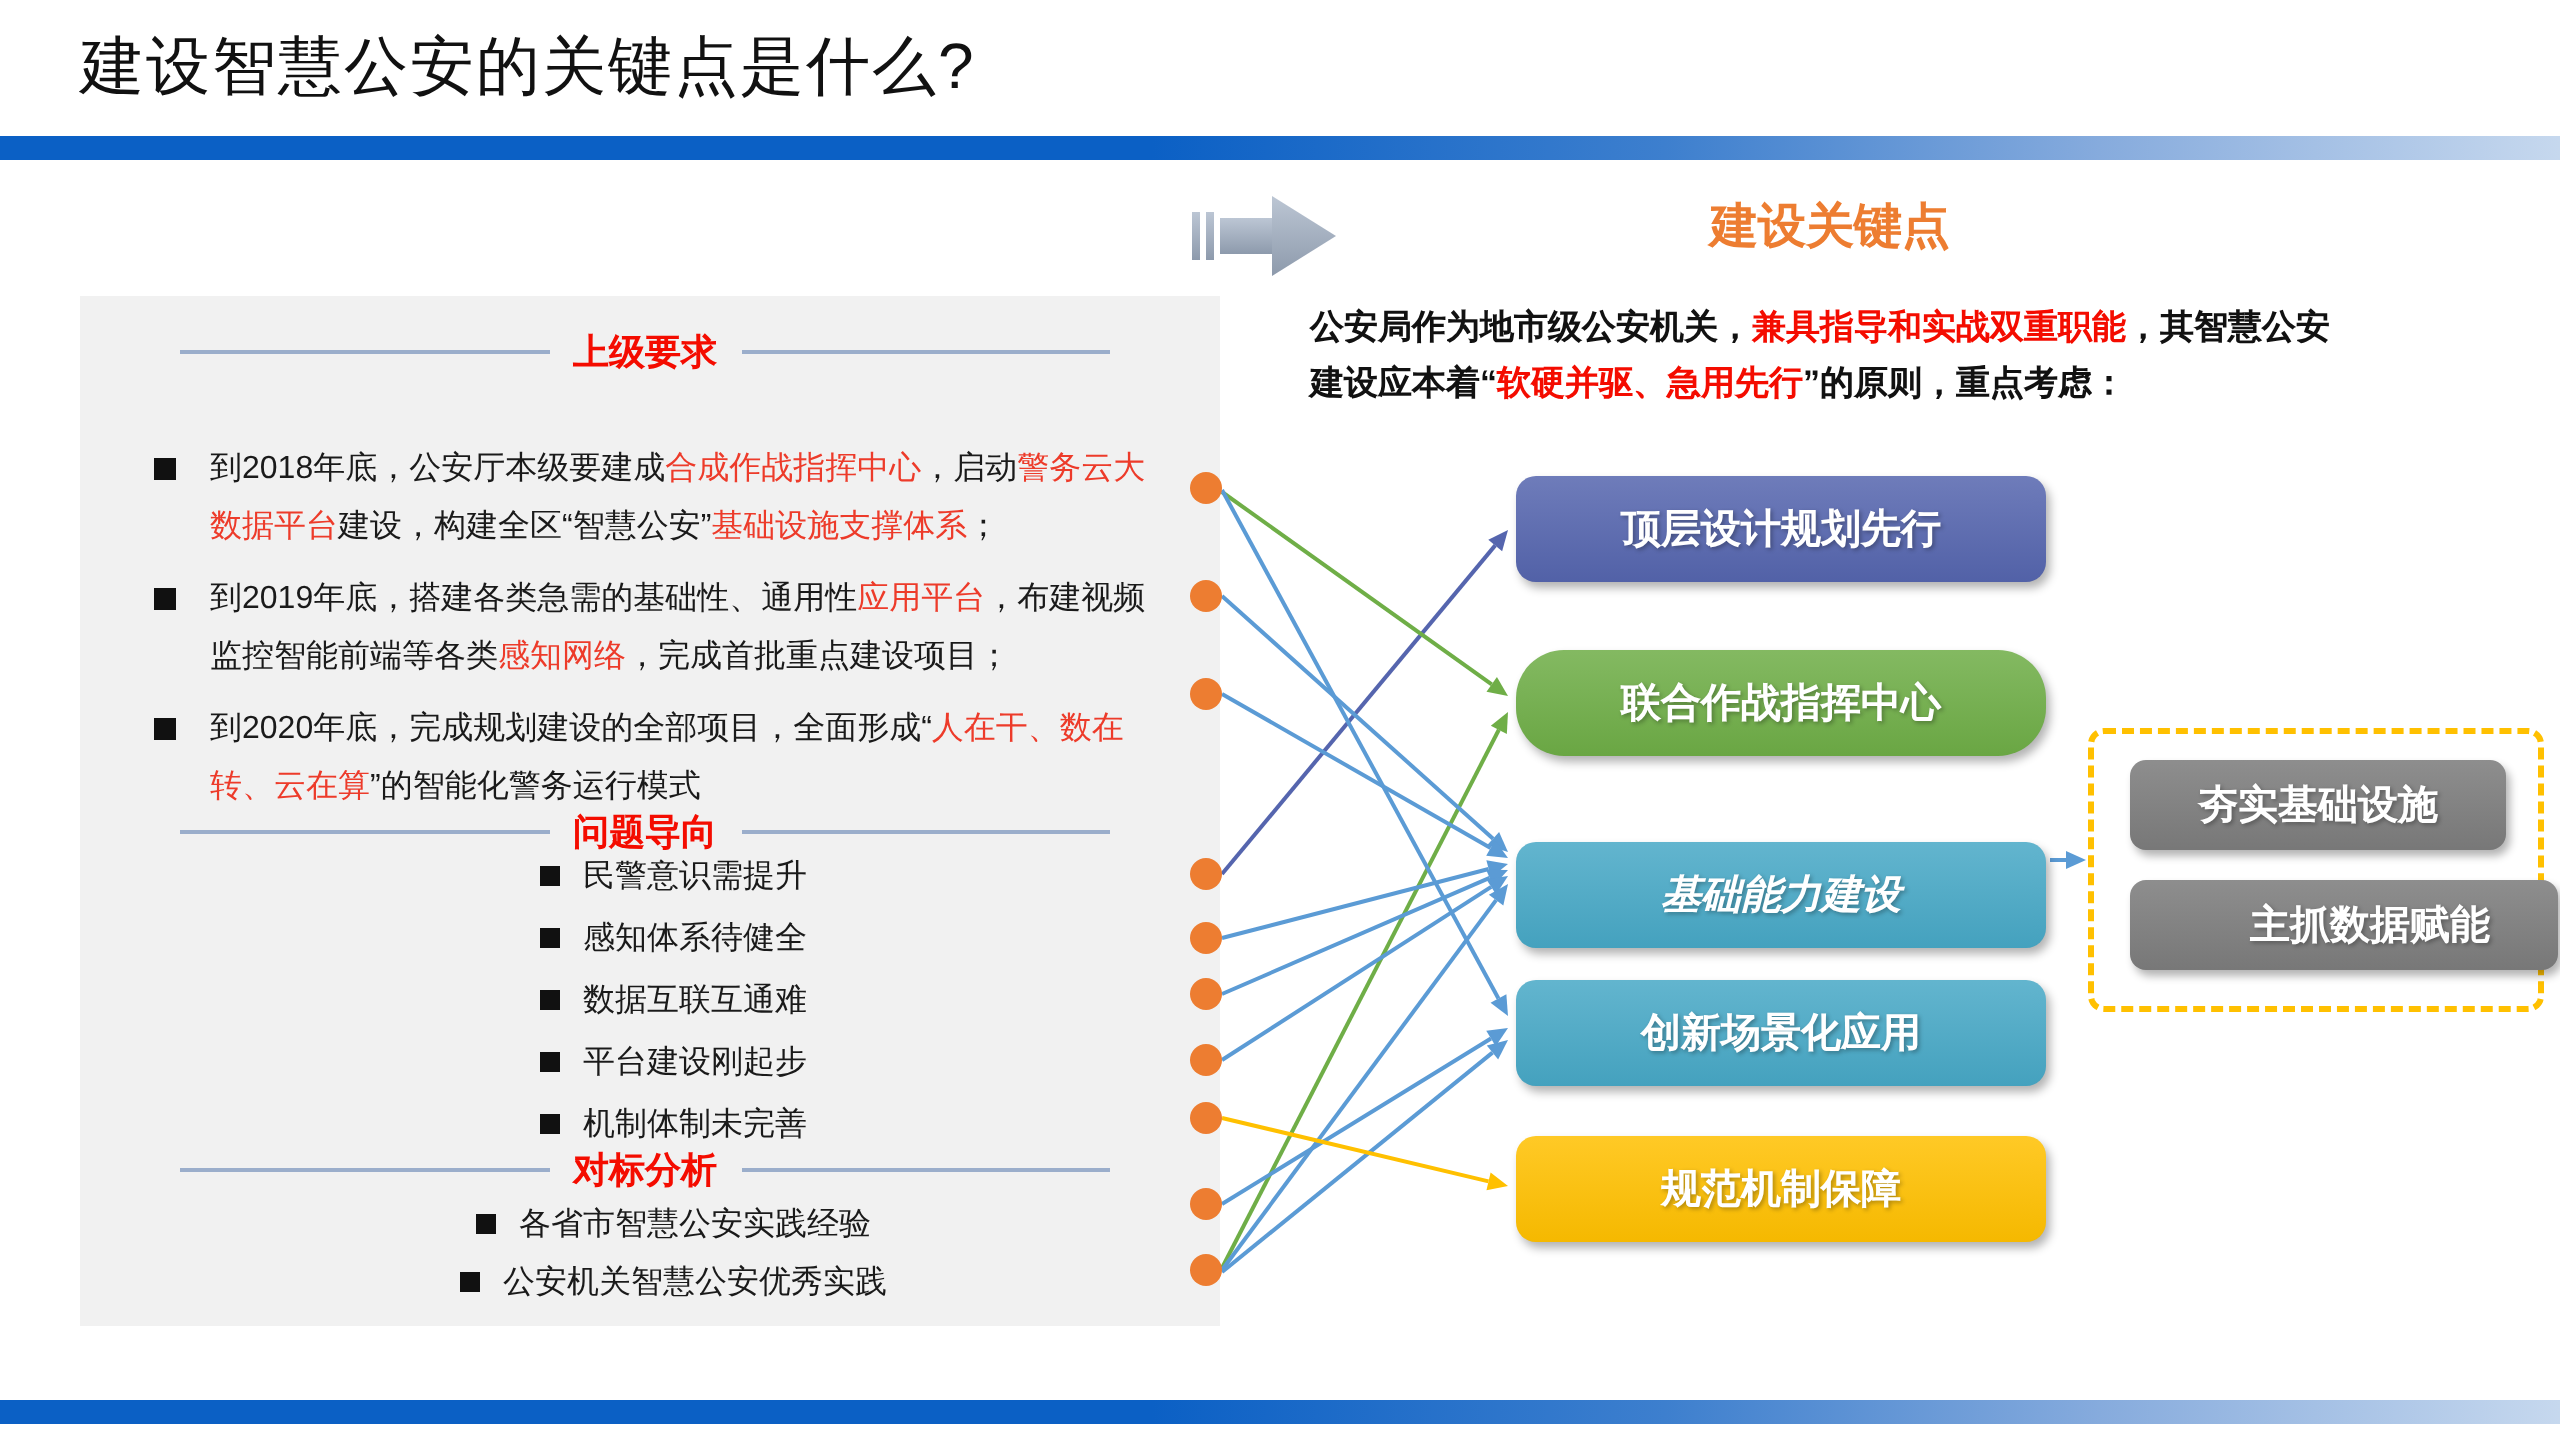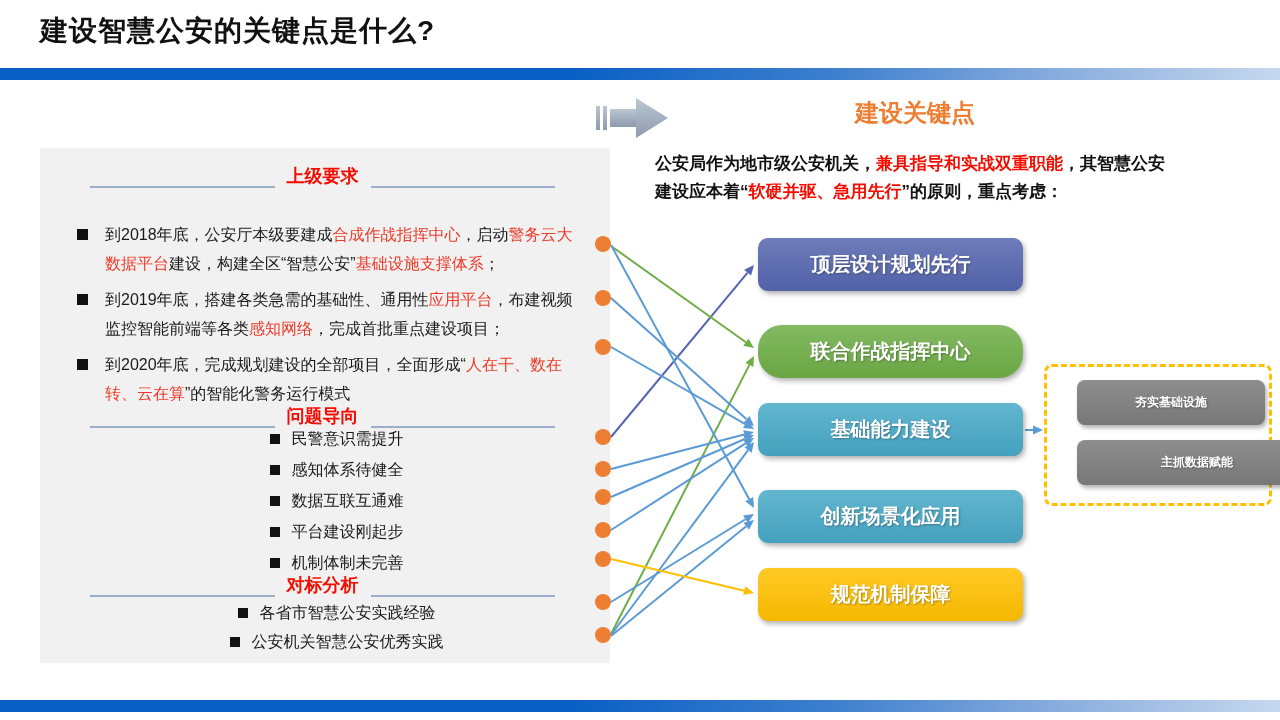--- a/index.html
+++ b/index.html
@@ -1,33 +1,33 @@
 <!DOCTYPE html>
 <html><head>
 <meta charset="utf-8">
 <style>
   html,body{margin:0;padding:0;background:#fff;}
   .stage{position:relative;width:1280px;height:720px;background:#ffffff;overflow:hidden;
          font-family:"Liberation Sans","DejaVu Sans",sans-serif;}
 
-  .page-title{position:absolute;left:40px;top:12px;font-size:28px;font-weight:bold;color:#111;letter-spacing:1px;}
+  .page-title{position:absolute;left:40px;top:12px;font-size:32px;font-weight:normal;color:#111;letter-spacing:1px;}
   .top-bar,.bottom-bar{position:absolute;left:0;width:1280px;height:12px;
          background:linear-gradient(90deg,#0b60c5 0%,#0b60c5 45%,#3d7fce 65%,#86abdd 82%,#c6d8ee 100%);}
   .top-bar{top:68px;}
   .bottom-bar{top:700px;}
 
   .col-header{position:absolute;top:97px;font-size:24px;font-weight:bold;color:#ED7D31;text-align:center;}
   .hdr-left{left:40px;width:570px;}
   .hdr-right{left:655px;width:520px;}
 
   .flow-arrow{position:absolute;left:596px;top:96px;}
 
   .panel{position:absolute;left:40px;top:148px;width:570px;height:515px;background:#F1F1F1;}
 
-  .sec-header{position:absolute;left:50px;width:465px;display:flex;align-items:flex-end;gap:12px;}
+  .sec-header{position:absolute;left:50px;width:465px;display:flex;align-items:center;gap:12px;}
   .sec-header .rule{flex:1;height:2px;background:#9BAECB;}
   .sec-header .sec-title{font-size:18px;font-weight:bold;color:#f40c00;white-space:nowrap;}
 
   .req-list{position:absolute;left:35px;top:72px;width:505px;}
   .bullet-item{position:relative;padding-left:30px;margin-bottom:7px;font-size:16px;line-height:29px;color:#1a1a1a;}
   .bullet-item .sq{position:absolute;left:2px;top:9px;width:11px;height:11px;background:#111;}
   .red-i{color:#ed3b2a;}
   .red{color:#f40c00;}
 
   .center-list{position:absolute;left:0;width:593px;text-align:center;}
@@ -41,28 +41,28 @@
   .sh-problem{top:256px;}
   .sh-bench{top:425px;}
 
   .intro{position:absolute;left:655px;top:150px;width:525px;font-size:17px;font-weight:bold;
          line-height:28px;color:#111;}
 
   .kbox{position:absolute;left:758px;width:265px;height:53px;border-radius:10px;
         display:flex;align-items:center;justify-content:center;color:#fff;font-weight:bold;font-size:20px;
         box-shadow:2px 3px 5px rgba(0,0,0,0.3);text-shadow:1px 1px 2px rgba(0,0,0,0.3);
         background-image:linear-gradient(180deg,rgba(255,255,255,0.15),rgba(0,0,0,0.04));}
-  .kbox1{top:238px;} .kbox2{top:325px;border-radius:24px;} .kbox3{top:403px;} .kbox4{top:490px;} .kbox5{top:568px;}
+  .kbox1{top:238px;} .kbox2{top:325px;border-radius:24px;} .kbox3{top:421px;font-style:italic;} .kbox4{top:490px;} .kbox5{top:568px;}
 
   .dashed-box{position:absolute;left:1044px;top:364px;width:228px;height:142px;
         border:3px dashed #FFC000;border-radius:8px;box-sizing:border-box;}
   .subbox{position:absolute;left:18px;width:188px;height:45px;border-radius:8px;
-        display:flex;align-items:center;justify-content:center;color:#fff;font-weight:bold;font-size:12px;
+        display:flex;align-items:center;justify-content:center;color:#fff;font-weight:bold;font-size:20px;
         box-shadow:2px 3px 4px rgba(0,0,0,0.3);text-shadow:1px 1px 2px rgba(0,0,0,0.3);
-        background-image:linear-gradient(180deg,rgba(255,255,255,0.12),rgba(0,0,0,0.05));margin-left:12px;}
+        background-image:linear-gradient(180deg,rgba(255,255,255,0.12),rgba(0,0,0,0.05));}
   .subbox1{top:13px;} .subbox2{top:73px;}
 
   #connector-svg{position:absolute;left:0;top:0;pointer-events:none;}
 </style>
 </head>
 <body>
 
 <div class="stage">
 
   <div class="page-title">建设智慧公安的关键点是什么?</div>

